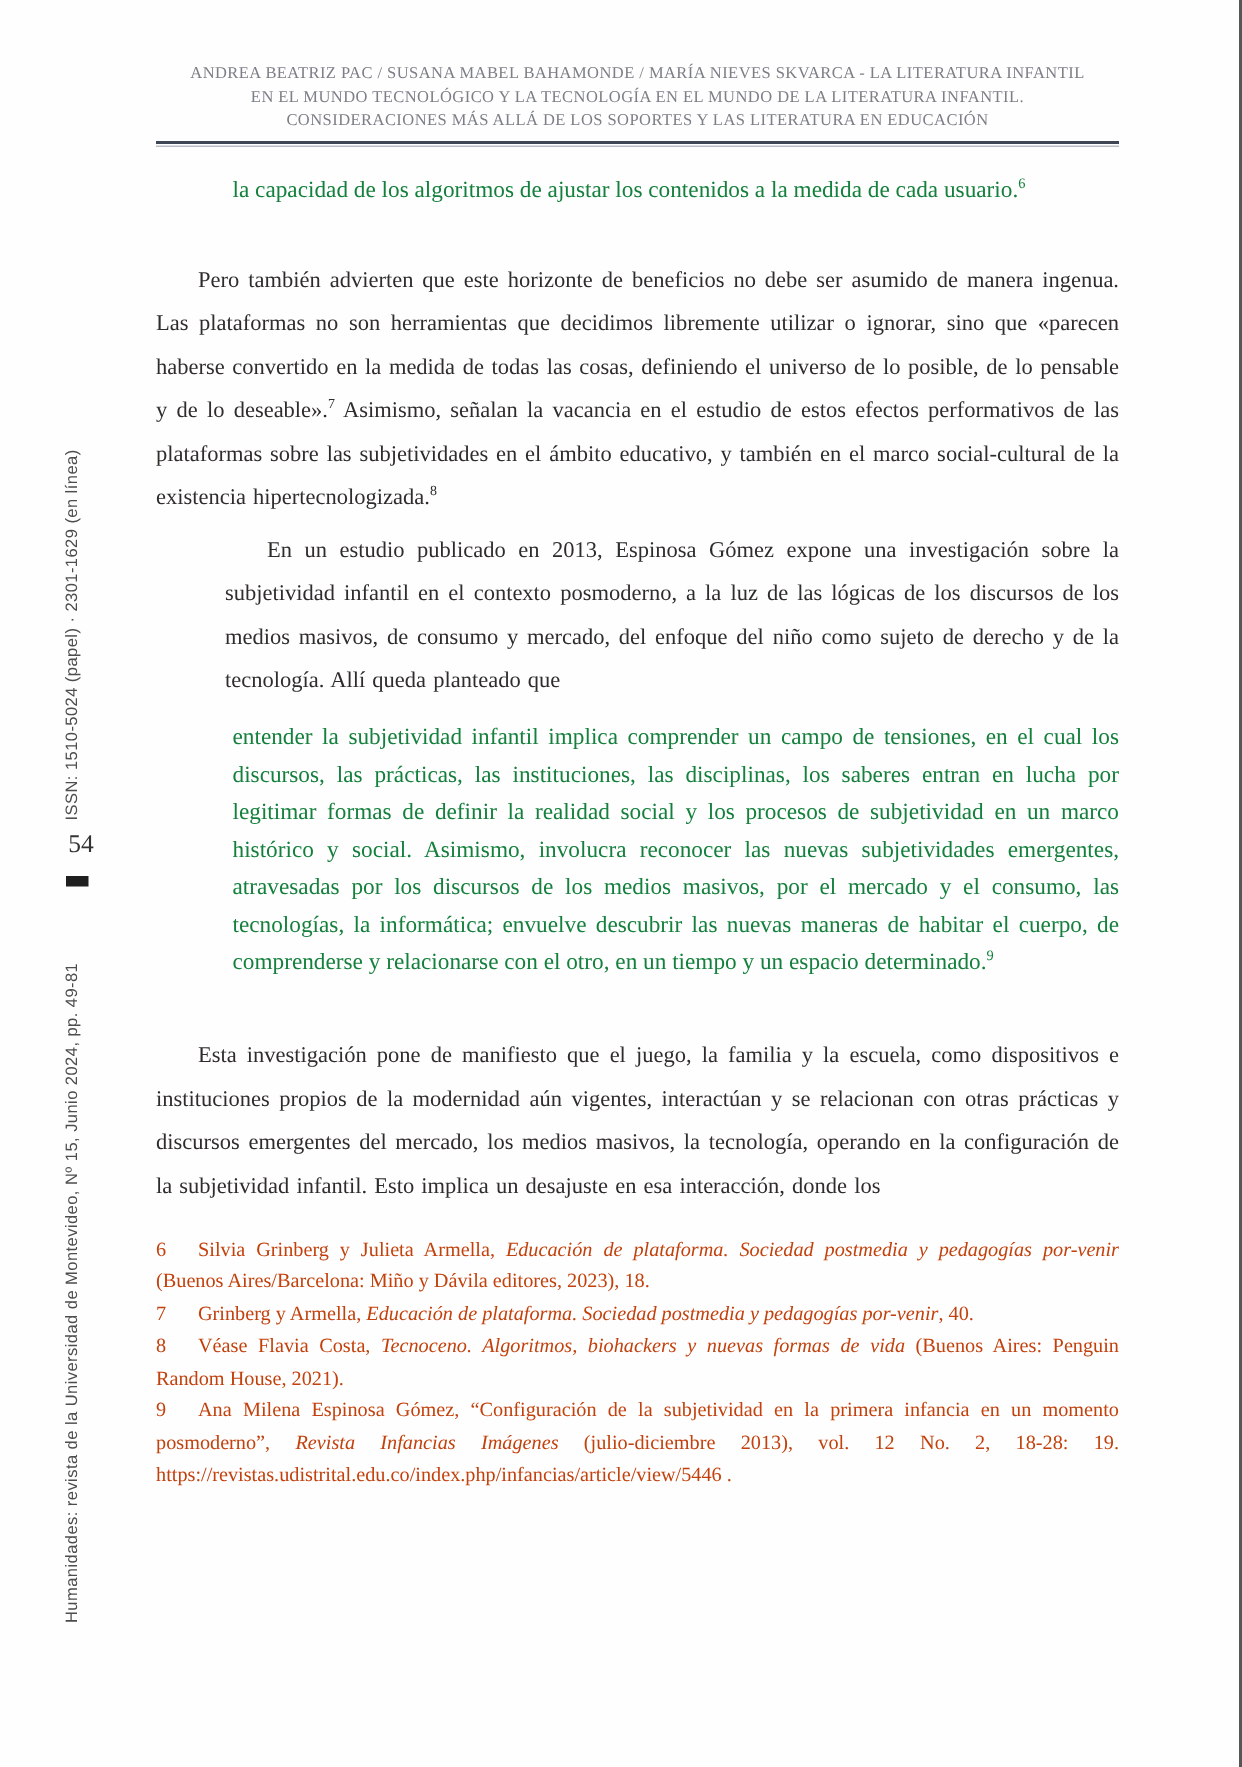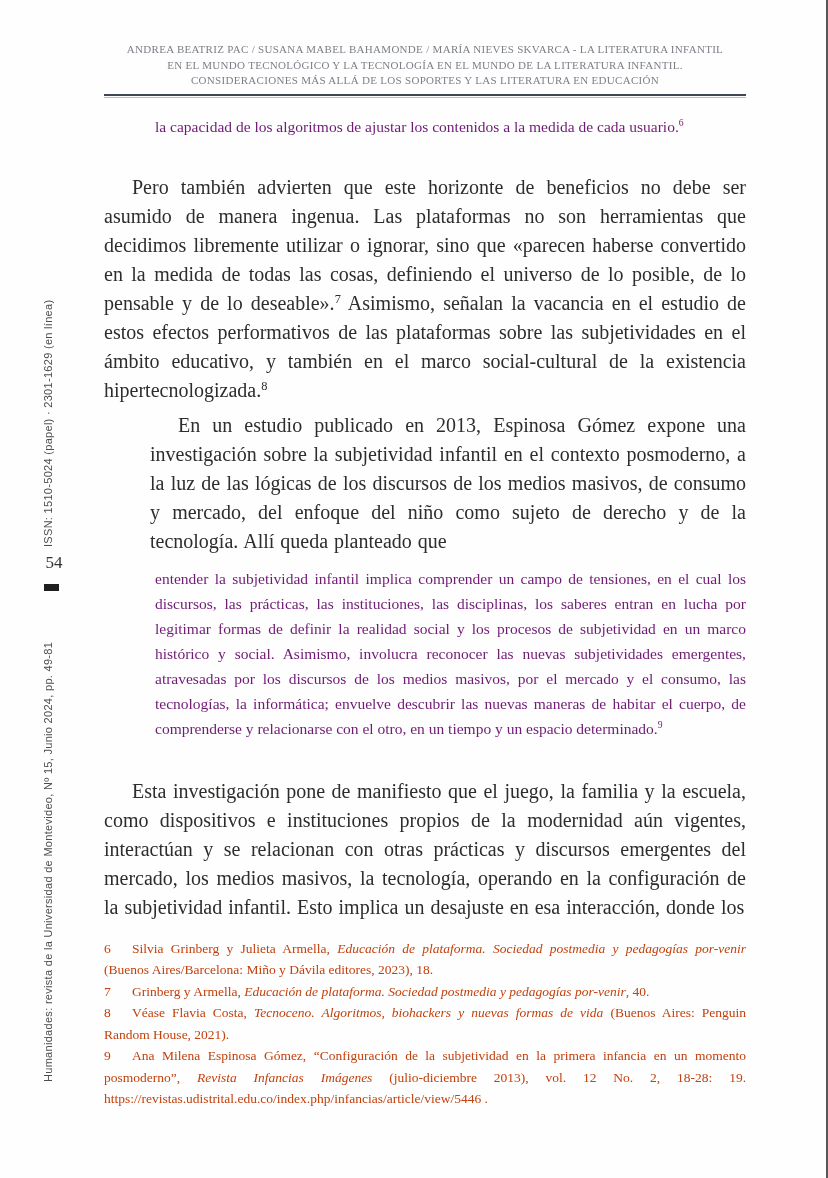--- a/index.html
+++ b/index.html
@@ -28,28 +28,28 @@
   .content { position:absolute; left:104px; top:0; width:642px; }
   .running-head {
     padding-top:42px; text-align:center;
     font-size:11px; line-height:15.5px; letter-spacing:0.3px;
     color:#7b7f86;
   }
   .head-rule { margin-top:5px; height:1px; border-top:2px solid #3f4754; border-bottom:1px solid #b9bdc3; }
 
   .quote {
     margin:0 0 0 51px; text-align:justify;
-    font-size:15.5px; line-height:25px; color:#701a75;
+    font-size:15.5px; line-height:25px; color:#15803d;
   }
   .opening-quote { margin-top:16px; line-height:26px; }
   .block-quote   { margin-top:10px; }
 
   .para {
     margin:0; text-align:justify; text-indent:28px;
-    font-size:20px; line-height:29px; word-spacing:1px;
+    font-size:15px; line-height:29px; word-spacing:1px;
   }
   .para-1 { margin-top:33px; }
   .para-2 { margin-top:6px;margin-left:46px; }
   .para-3 { margin-top:36px; }
 
   sup { font-size:62%; line-height:0; vertical-align:baseline; position:relative; top:-0.55em; }
 
   .footnotes { margin-top:16px; }
   .footnote  { text-align:justify; font-size:13.5px; line-height:21.5px; color:#c2410c; }
   .fn-num    { display:inline-block; width:28px; }

